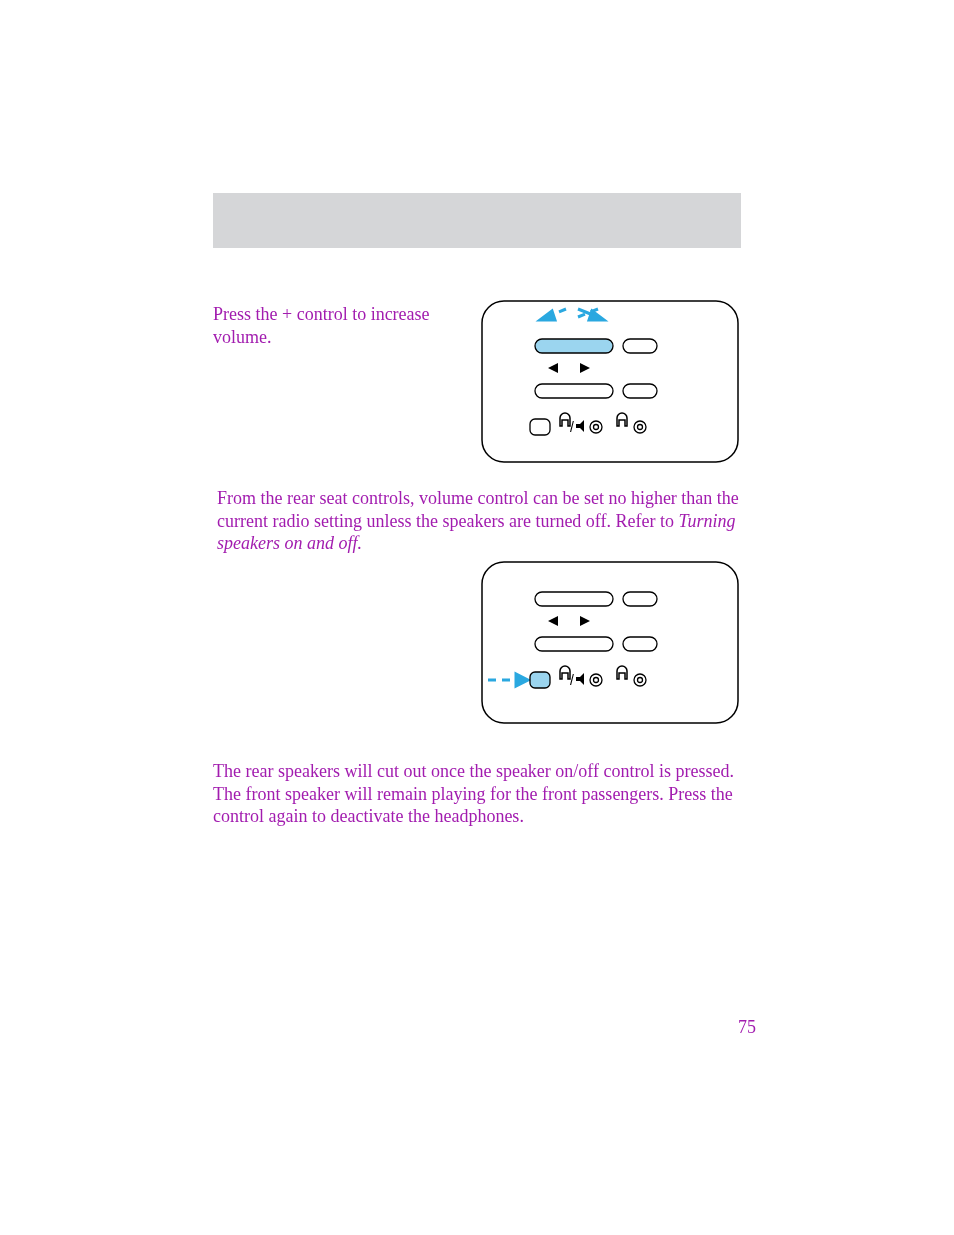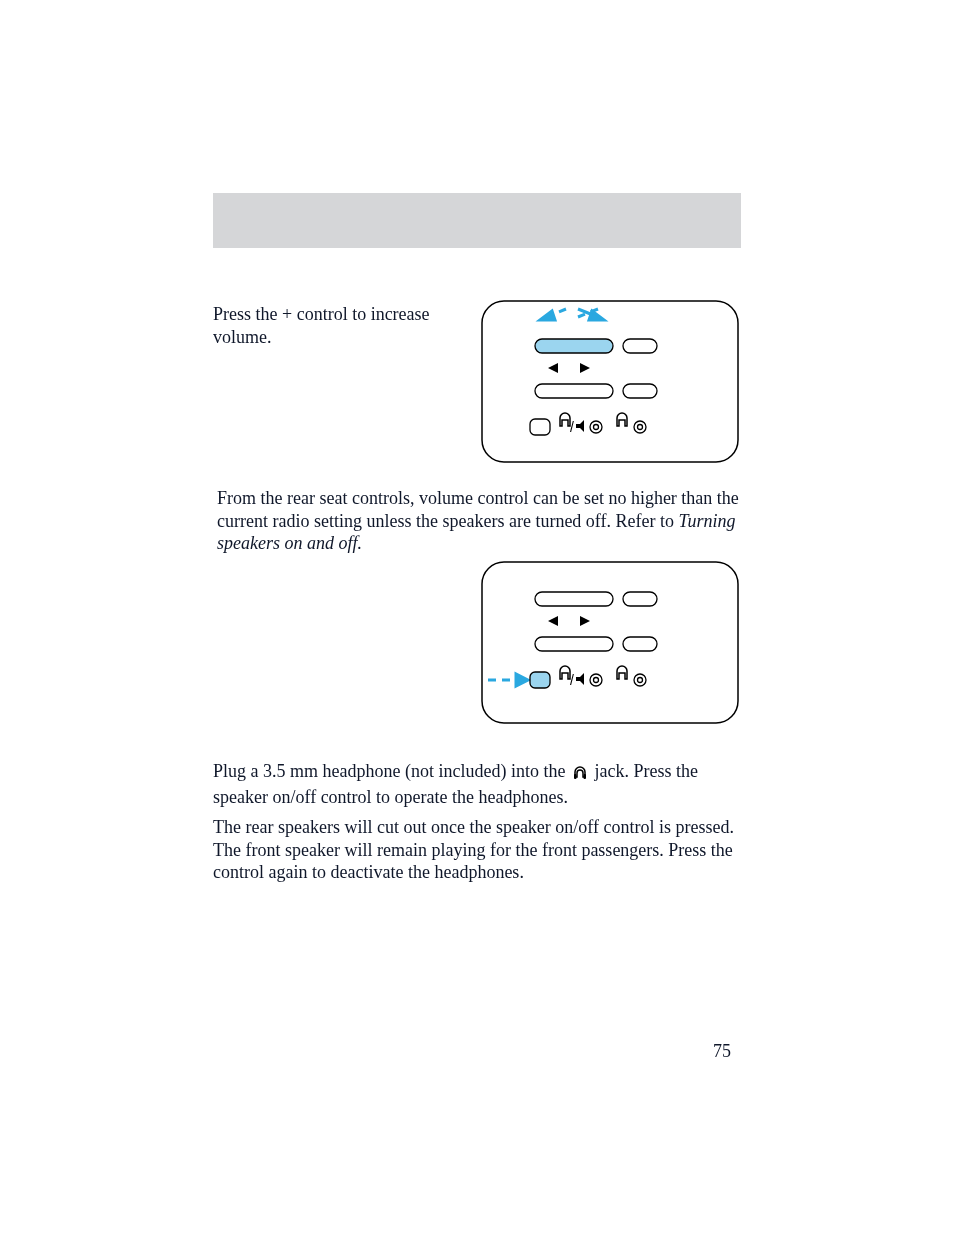--- a/index.html
+++ b/index.html
@@ -1,34 +1,34 @@
 <!DOCTYPE html>
 <html><head>
 <meta charset="utf-8">
 <style>
   html,body{margin:0;padding:0;background:#fff;}
   .page{
     width:954px;height:1235px;
     position:relative;
     font-family:"Times New Roman",Times,serif;
-    font-size:18px;color:#0f172a;line-height:1.25;
+    font-size:18px;color:#a21caf;line-height:1.25;
     box-sizing:border-box;
   }
   .header-bar{
     position:absolute;left:213px;top:193px;width:528px;height:55px;
     background:#d5d6d8;
   }
   .section1-text{position:absolute;left:213px;top:303px;width:255px;}
   .section1-text p{margin:0 0 6px 0;}
   .para{margin:0 0 8px 0;}
   .italic{font-style:italic;}
   .section2-note{position:absolute;left:217px;top:487px;width:528px;}
   .section3-text{position:absolute;left:213px;top:563px;width:255px;}
   .section4-text{position:absolute;left:213px;top:760px;width:528px;}
-  .pagenum{position:absolute;right:223px;top:1016px;font-size:18px;margin-top:24px;}
+  .pagenum{position:absolute;right:198px;top:1016px;font-size:18px;}
   .diagram{position:absolute;}
   .d1{left:480px;top:299px;width:260px;height:165px;}
   .d2{left:480px;top:560px;width:260px;height:165px;}
   
   .inline-icon{display:inline-block;vertical-align:-3px;margin:0 2px;}
 </style>
 </head>
 <body>
 
 <div class="page">
@@ -119,29 +119,18 @@
       <circle cx="116" cy="120" r="2.5" fill="none" stroke="#000" stroke-width="1.3"></circle>
       <g transform="translate(132,111)">
         <path d="M5 0 a5 5 0 0 1 10 0 v8 h-2 v-6 h-6 v6 h-2 z" fill="none" stroke="#000" stroke-width="1.5"></path>
       </g>
       <circle cx="160" cy="120" r="6" fill="none" stroke="#000" stroke-width="1.3"></circle>
       <circle cx="160" cy="120" r="2.5" fill="none" stroke="#000" stroke-width="1.3"></circle>
     </svg>
   </div>
 
   <div class="section4-text">
-    <p class="para">
-      <span>Plug a 3.5 mm headphone (not included) into the </span>
-      <span class="inline-icon">
-        <svg width="16" height="16" viewBox="0 0 16 16">
-          <path d="M3 8 a5 5 0 0 1 10 0 v5 h-2 v-4 a3 3 0 0 0 -6 0 v4 h-2 z" fill="none" stroke="#000" stroke-width="1.5"></path>
-          <rect x="2" y="10" width="2.5" height="5" rx="1" fill="#000"></rect>
-          <rect x="11.5" y="10" width="2.5" height="5" rx="1" fill="#000"></rect>
-        </svg>
-      </span>
-      <span> jack. Press the speaker on/off control to operate the headphones.</span>
-    </p>
     <p class="para">The rear speakers will cut out once the speaker on/off control is pressed. The front speaker will remain playing for the front passengers. Press the control again to deactivate the headphones.</p>
   </div>
 
   <div class="pagenum">75</div>
 
 </div>
 
 </body></html>

